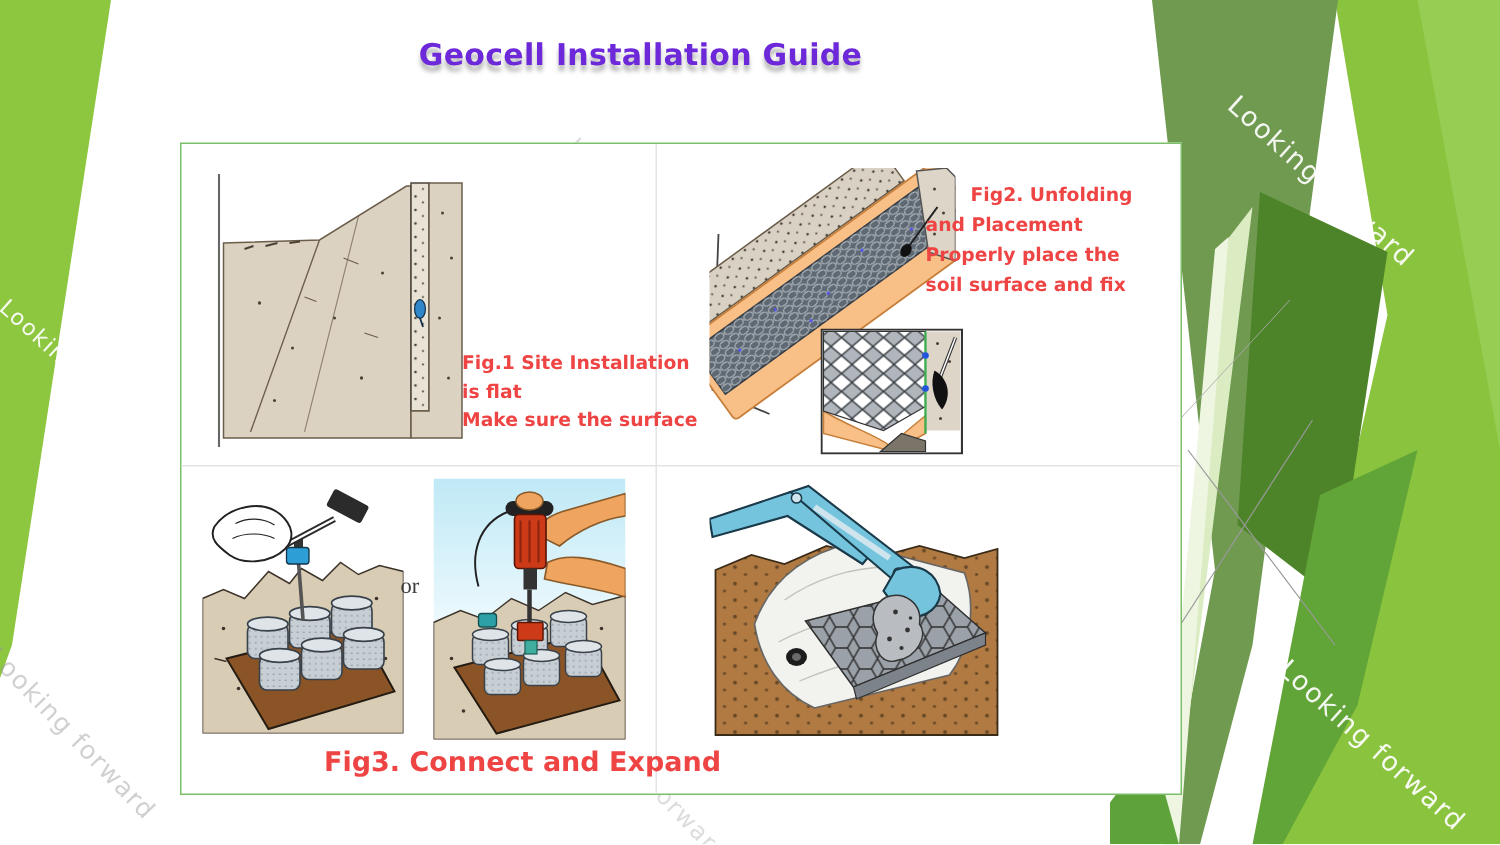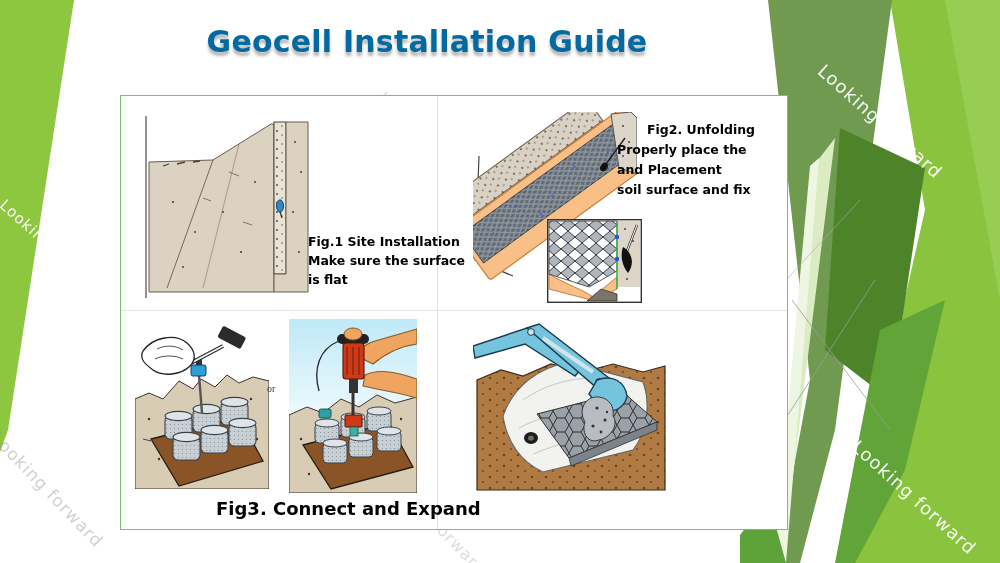--- a/index.html
+++ b/index.html
@@ -1,38 +1,38 @@
 <!DOCTYPE html>
 <html><head>
 <meta charset="utf-8">
 <style>
   html,body{margin:0;padding:0;background:#ffffff;}
   .slide{position:relative;width:1000px;height:563px;background:#ffffff;overflow:hidden;
          font-family:"DejaVu Sans","Liberation Sans",sans-serif;}
   .abs{position:absolute;}
   
-  .title{left:107px;top:24px;width:640px;text-align:center;font-size:30px;font-weight:bold;
-         color:#0369a1;letter-spacing:.2px;
+  .title{left:107px;top:24px;width:640px;text-align:center;font-size:20px;font-weight:bold;
+         color:#6d28d9;letter-spacing:.2px;
          text-shadow:0 4px 3px rgba(120,120,120,.55);}
   
   .wm{white-space:nowrap;transform-origin:0 0;transform:rotate(46deg);
       font-size:16px;letter-spacing:1px;pointer-events:none;}
   .wm-white{color:rgba(255,255,255,.92);font-size:18px;transform:rotate(42deg);}
   .wm-gray{color:rgba(145,145,145,.32);}
   .wm-gray-strong{color:rgba(150,150,150,.45);font-size:17px;}
   
   .content-box{left:120px;top:95px;width:666px;height:433px;border:1.6px solid #7cbf6b;
                background:#ffffff;}
   .vdivider{left:316px;top:0;width:1px;height:100%;background:#e4e4e4;}
   .hdivider{left:0;top:214px;width:100%;height:1px;background:#e4e4e4;}
-  .caption{color:#000000;font-weight:600;}
+  .caption{color:#ef4444;font-weight:600;}
   .cap-sm{font-size:12.5px;line-height:19px;}
   .cap-lg{font-size:18px;}
   .cap-indent{padding-left:30px;}
-  .or-text{font-size:10px;color:#3a3a3a;font-family:Liberation Serif, serif;}
+  .or-text{font-size:15px;color:#3a3a3a;font-family:Liberation Serif, serif;}
 </style>
 </head>
 <body>
 
 <div class="slide">
 
   <svg class="abs" style="left:0;top:0" width="90" height="463" viewBox="0 0 90 463">
     <polygon points="0,0 74,0 8,430 0,452" fill="#8dc63f"></polygon>
   </svg>
 
@@ -90,22 +90,22 @@
       <circle cx="152" cy="40" r="1" fill="#4a4136"></circle>
         <circle cx="158" cy="70" r="1" fill="#4a4136"></circle>
       <circle cx="150" cy="110" r="1" fill="#4a4136"></circle>
         <circle cx="156" cy="150" r="1" fill="#4a4136"></circle>
       <ellipse cx="137" cy="104" rx="3.6" ry="6.2" fill="#2f86c8" stroke="#12304a" stroke-width="0.8"></ellipse>
       <path d="M137,110 l2,6" stroke="#12304a" stroke-width="1.2"></path>
     </svg>
 
     <div class="abs caption cap-sm" style="left:187px;top:136px">
       <div>Fig.1 Site Installation</div>
+      <div>is flat</div>
       <div>Make sure the surface</div>
-      <div>is flat</div>
     </div>
 
     <svg class="abs" style="left:352px;top:16px" width="164" height="168" viewBox="0 0 164 168">
       <defs>
         <pattern id="f2gc" width="8" height="6" patternUnits="userSpaceOnUse">
           <ellipse cx="4" cy="3" rx="3.4" ry="2.3" fill="none" stroke="#c8cdd3" stroke-width="0.7"></ellipse>
         </pattern>
         <pattern id="f2sp" width="10" height="8" patternUnits="userSpaceOnUse">
           <circle cx="2" cy="2" r="0.9" fill="#4a4136"></circle>
           <circle cx="7" cy="5" r="0.7" fill="#4a4136"></circle>
@@ -150,22 +150,22 @@
       <line x1="70" y1="2" x2="70" y2="70" stroke="#3fae4e" stroke-width="1.6"></line>
       <circle cx="70" cy="18" r="2.2" fill="#2255dd"></circle>
       <circle cx="70" cy="40" r="2.2" fill="#2255dd"></circle>
       <line x1="90" y1="6" x2="80" y2="32" stroke="#333" stroke-width="2.4"></line>
       <line x1="90" y1="6" x2="80" y2="32" stroke="#fff" stroke-width="1"></line>
       <path d="M76,28 C85,33 88,45 81,54 C75,47 73,36 76,28 Z" fill="#111"></path>
     </svg>
 
     <div class="abs caption cap-sm" style="left:496px;top:24px;line-height:20px">
       <div class="cap-indent">Fig2. Unfolding</div>
+      <div>and Placement</div>
       <div>Properly place the</div>
-      <div>and Placement</div>
       <div>soil surface and fix</div>
     </div>
 
     <svg class="abs" style="left:14px;top:223px" width="134" height="170" viewBox="0 0 134 170">
       <defs>
         <pattern id="f3st" width="4" height="4" patternUnits="userSpaceOnUse">
           <rect width="4" height="4" fill="#c7ced4"></rect>
           <circle cx="1.5" cy="1.5" r="0.55" fill="#818a92"></circle>
         </pattern>
         <g id="cellL">

